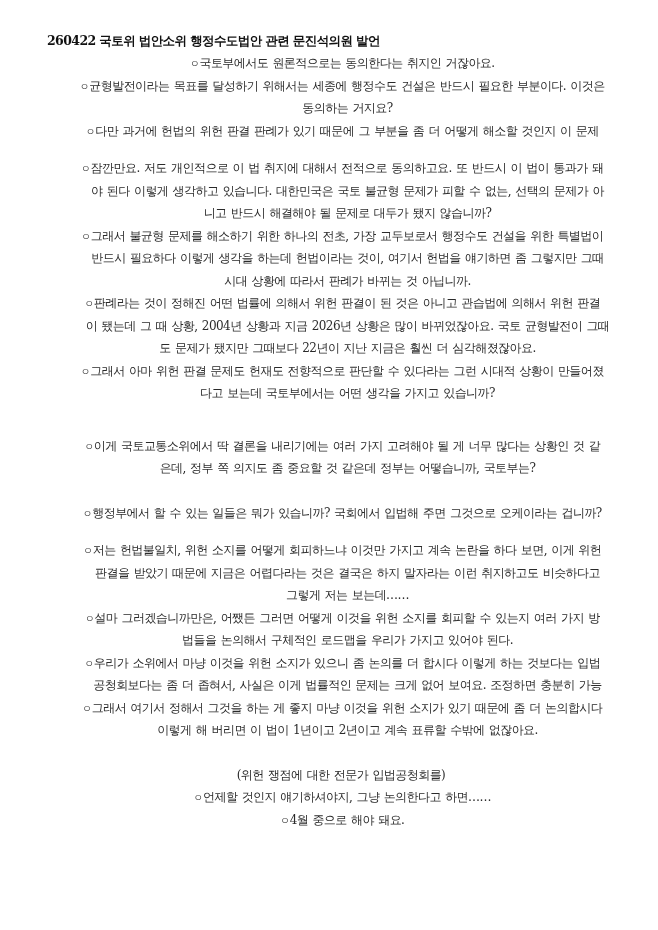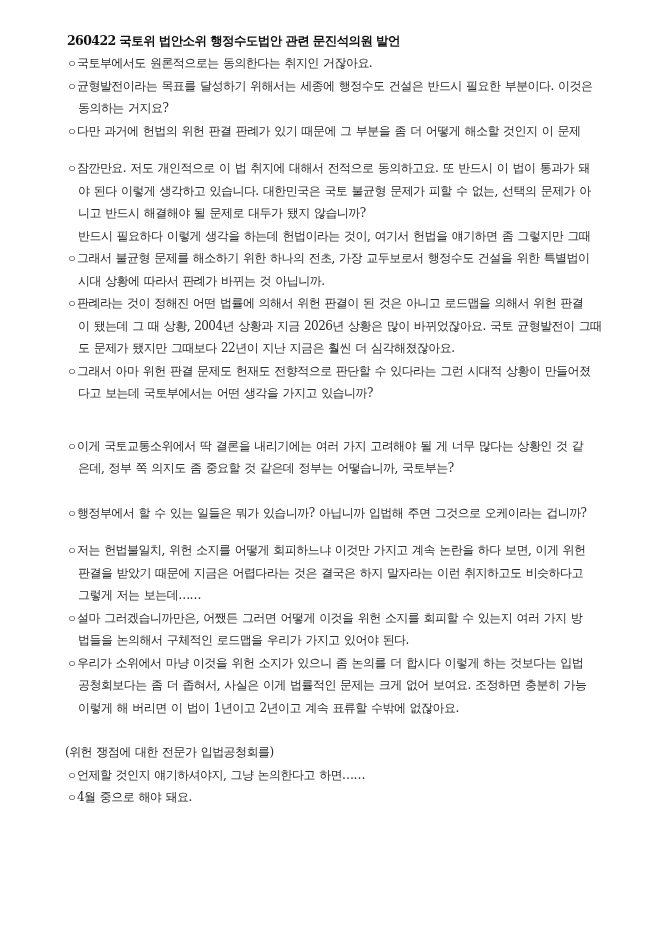--- a/index.html
+++ b/index.html
@@ -13,37 +13,37 @@
       position: relative;
       overflow: hidden;
       font-family: "DejaVu Serif", "Liberation Serif", serif;
       color: #222222;
     }
     .page {
       position: absolute;
       left: 47px;
       top: 30px;
       width: 590px;
-      margin-left: 20px;
     }
     .title {
       font-size: 12.5px;
       font-weight: bold;
       line-height: 22px;
       height: 22px;
       white-space: nowrap;
       color: #111111;
       letter-spacing: -0.6px;
     }
     .para {
       font-size: 12px;
       line-height: 22.5px;
       letter-spacing: -0.55px;
       word-spacing: 1px;
       color: #2a2a2a;
+      text-align: center;
     }
     .para .line {
       display: block;
       white-space: nowrap;
       height: 22.5px;
     }
     .para .line.cont {
       padding-left: 11px;
     }
     .bullet {
@@ -80,27 +80,27 @@
 
   <div class="gap"></div>
 
   <div class="para">
     <span class="line"><span class="bullet">ㅇ</span><span>잠깐만요. 저도 개인적으로 이 법 취지에 대해서 전적으로 동의하고요. 또 반드시 이 법이 통과가 돼</span></span>
     <span class="line cont">야 된다 이렇게 생각하고 있습니다. 대한민국은 국토 불균형 문제가 피할 수 없는, 선택의 문제가 아</span>
     <span class="line cont">니고 반드시 해결해야 될 문제로 대두가 됐지 않습니까?</span>
   </div>
 
   <div class="para">
+    <span class="line"><span class="bullet">ㅇ</span><span>그래서 불균형 문제를 해소하기 위한 하나의 전초, 가장 교두보로서 행정수도 건설을 위한 특별법이</span></span>
     <span class="line cont">반드시 필요하다 이렇게 생각을 하는데 헌법이라는 것이, 여기서 헌법을 얘기하면 좀 그렇지만 그때</span>
-    <span class="line"><span class="bullet">ㅇ</span><span>그래서 불균형 문제를 해소하기 위한 하나의 전초, 가장 교두보로서 행정수도 건설을 위한 특별법이</span></span>
     <span class="line cont">시대 상황에 따라서 판례가 바뀌는 것 아닙니까.</span>
   </div>
 
   <div class="para">
-    <span class="line"><span class="bullet">ㅇ</span><span>판례라는 것이 정해진 어떤 법률에 의해서 위헌 판결이 된 것은 아니고 로드맵을 의해서 위헌 판결</span></span>
+    <span class="line"><span class="bullet">ㅇ</span><span>판례라는 것이 정해진 어떤 법률에 의해서 위헌 판결이 된 것은 아니고 관습법에 의해서 위헌 판결</span></span>
     <span class="line cont">이 됐는데 그 때 상황, 2004년 상황과 지금 2026년 상황은 많이 바뀌었잖아요. 국토 균형발전이 그때</span>
     <span class="line cont">도 문제가 됐지만 그때보다 22년이 지난 지금은 훨씬 더 심각해졌잖아요.</span>
   </div>
 
   <div class="para">
     <span class="line"><span class="bullet">ㅇ</span><span>그래서 아마 위헌 판결 문제도 헌재도 전향적으로 판단할 수 있다라는 그런 시대적 상황이 만들어졌</span></span>
     <span class="line cont">다고 보는데 국토부에서는 어떤 생각을 가지고 있습니까?</span>
   </div>
 
   <div class="gap"></div>
@@ -109,21 +109,21 @@
   <div class="gap"></div>
 
   <div class="para">
     <span class="line"><span class="bullet">ㅇ</span><span>이게 국토교통소위에서 딱 결론을 내리기에는 여러 가지 고려해야 될 게 너무 많다는 상황인 것 같</span></span>
     <span class="line cont">은데, 정부 쪽 의지도 좀 중요할 것 같은데 정부는 어떻습니까, 국토부는?</span>
   </div>
 
   <div class="gap-lg"></div>
 
   <div class="para">
-    <span class="line"><span class="bullet">ㅇ</span><span>행정부에서 할 수 있는 일들은 뭐가 있습니까? 아닙니까 입법해 주면 그것으로 오케이라는 겁니까?</span></span>
+    <span class="line"><span class="bullet">ㅇ</span><span>행정부에서 할 수 있는 일들은 뭐가 있습니까? 국회에서 입법해 주면 그것으로 오케이라는 겁니까?</span></span>
   </div>
 
   <div class="gap"></div>
 
   <div class="para">
     <span class="line"><span class="bullet">ㅇ</span><span>저는 헌법불일치, 위헌 소지를 어떻게 회피하느냐 이것만 가지고 계속 논란을 하다 보면, 이게 위헌</span></span>
     <span class="line cont">판결을 받았기 때문에 지금은 어렵다라는 것은 결국은 하지 말자라는 이런 취지하고도 비슷하다고</span>
     <span class="line cont">그렇게 저는 보는데……</span>
   </div>
 
@@ -131,20 +131,21 @@
     <span class="line"><span class="bullet">ㅇ</span><span>설마 그러겠습니까만은, 어쨌든 그러면 어떻게 이것을 위헌 소지를 회피할 수 있는지 여러 가지 방</span></span>
     <span class="line cont">법들을 논의해서 구체적인 로드맵을 우리가 가지고 있어야 된다.</span>
   </div>
 
   <div class="para">
     <span class="line"><span class="bullet">ㅇ</span><span>우리가 소위에서 마냥 이것을 위헌 소지가 있으니 좀 논의를 더 합시다 이렇게 하는 것보다는 입법</span></span>
     <span class="line cont">공청회보다는 좀 더 좁혀서, 사실은 이게 법률적인 문제는 크게 없어 보여요. 조정하면 충분히 가능</span>
   </div>
 
   <div class="para">
+    <span class="line"><span class="bullet">ㅇ</span><span>그래서 여기서 정해서 그것을 하는 게 좋지 마냥 이것을 위헌 소지가 있기 때문에 좀 더 논의합시다</span></span>
     <span class="line cont">이렇게 해 버리면 이 법이 1년이고 2년이고 계속 표류할 수밖에 없잖아요.</span>
   </div>
 
   <div class="gap-lg"></div>
 
   <div class="para paren-note">
     <span class="line">(위헌 쟁점에 대한 전문가 입법공청회를)</span>
   </div>
 
   <div class="para">

